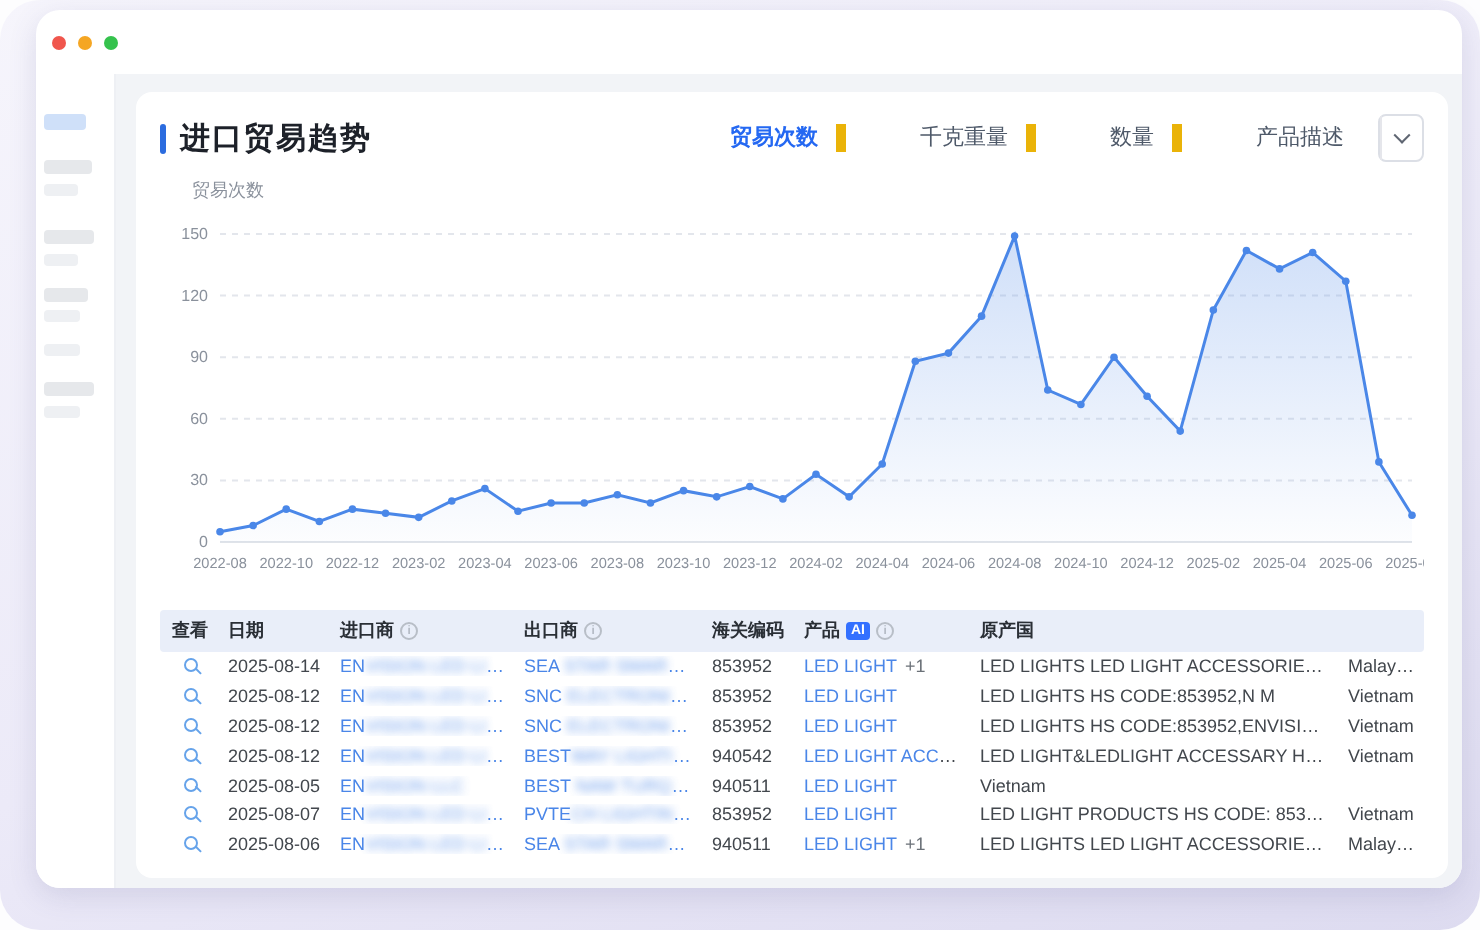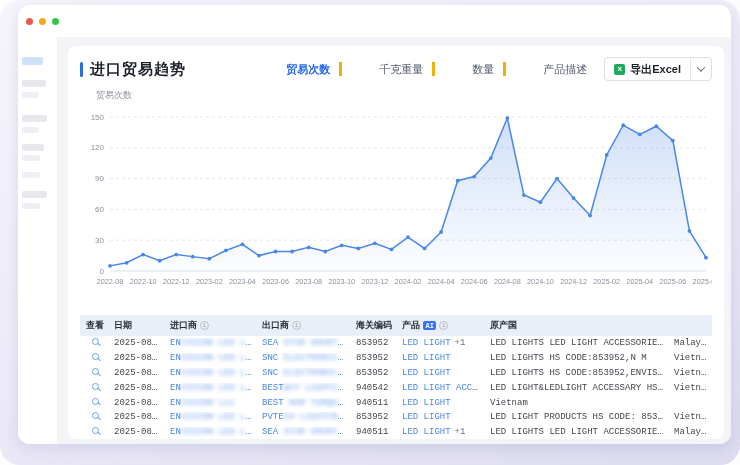--- a/index.html
+++ b/index.html
@@ -21,33 +21,33 @@
   .divider-v { width:1px; background:#eef0f4; }
   .main { flex:1; min-width:0; background:#f2f4f7; padding:9px 7px 5px 10px; }
   .panel { background:#fff; border-radius:8px; height:100%; padding:10px 12px 6px; display:flex; flex-direction:column; }
   .panel-head { display:flex; align-items:center; justify-content:space-between; height:26px; flex:0 0 26px; }
   .title-wrap { display:flex; align-items:center; gap:7px; }
   .accent { width:3px; height:15px; background:#2b6cdf; border-radius:1.5px; }
   .title { font-size:15px; font-weight:bold; color:#1d2129; letter-spacing:1px; }
   .head-right { display:flex; align-items:center; gap:8px; }
   .metrics { display:flex; align-items:center; }
   .metric { font-size:11px; color:#4e5969; padding:0 9px; cursor:pointer; line-height:14px; }
-  .metric + .metric { border-left:3px solid #eab308;padding-left:37px; }
+  .metric + .metric { border-left:5px solid #eab308;padding-left:37px; }
   .metric.active { color:#2468f2; font-weight:bold; }
   .export-btn { display:flex; align-items:stretch; height:24px; border:1px solid #dcdfe6; border-radius:4px; background:#fff; cursor:pointer; }
   .export-main { display:flex; align-items:center; gap:5px; padding:0 9px; font-size:11px; font-weight:bold; color:#1d2129; }
   .excel-icon { width:11px; height:11px; background:#1faa5e; border-radius:2px; position:relative; }
   .excel-icon::after { content:"x"; position:absolute; inset:0; color:#fff; font-size:8px; font-weight:bold;
                        line-height:10px; text-align:center; }
   .export-caret { width:21px; display:flex; align-items:center; justify-content:center; border-left:1px solid #e5e6eb; }
   .caret { width:6px; height:6px; border-right:1.4px solid #5f6672; border-bottom:1.4px solid #5f6672;
            transform:rotate(45deg) translate(-1px,-1px); }
   .chart-label { font-size:9px; color:#8a919c; margin:7px 0 0 16px; flex:0 0 auto; }
   #chart { display:block; margin-top:1px; flex:0 0 auto; }
-  .table { margin-top:16px; font-size:9px;font-family:Liberation Mono, monospace; }
+  .table { margin-top:6px; font-size:9px; }
   .t-head, .t-row { display:grid; grid-template-columns:30px 56px 92px 94px 46px 88px 184px 1fr; align-items:center; }
   .t-head { background:#e9eef9; border-radius:2px; height:21px; font-weight:bold; color:#2a2f36; }
   .t-row { height:14.8px; color:#42474d; }
   .cell { padding:0 4px; white-space:nowrap; overflow:hidden; text-overflow:ellipsis; }
   .c-view { text-align:center; }
   .hcell { display:flex; align-items:center; gap:3px; padding:0 4px; white-space:nowrap; overflow:hidden; }
   .info-i { width:9px; height:9px; border:1px solid #b8bec7; border-radius:50%; position:relative; flex:0 0 auto; }
   .info-i::after { content:"i"; position:absolute; inset:0; font-size:6px; line-height:8px; text-align:center;
                    color:#9aa1ab; font-weight:normal; }
   .ai-badge { background:#3370ff; color:#fff; font-size:7px; font-weight:bold; border-radius:2px;
@@ -96,24 +96,20 @@
               <span class="title">进口贸易趋势</span>
             </div>
             <div class="head-right">
               <div class="metrics">
                 <span class="metric active">贸易次数</span>
                 <span class="metric">千克重量</span>
                 <span class="metric">数量</span>
                 <span class="metric">产品描述</span>
               </div>
               <div class="export-btn">
-                <span class="export-main">
-                  <span class="excel-icon"></span>
-                  <span>导出Excel</span>
-                </span>
                 <span class="export-caret">
                   <span class="caret"></span>
                 </span>
               </div>
             </div>
           </div>
 
           <div class="chart-label">贸易次数</div>
 
           <svg id="chart" width="632" height="196" viewBox="0 0 632 196">

